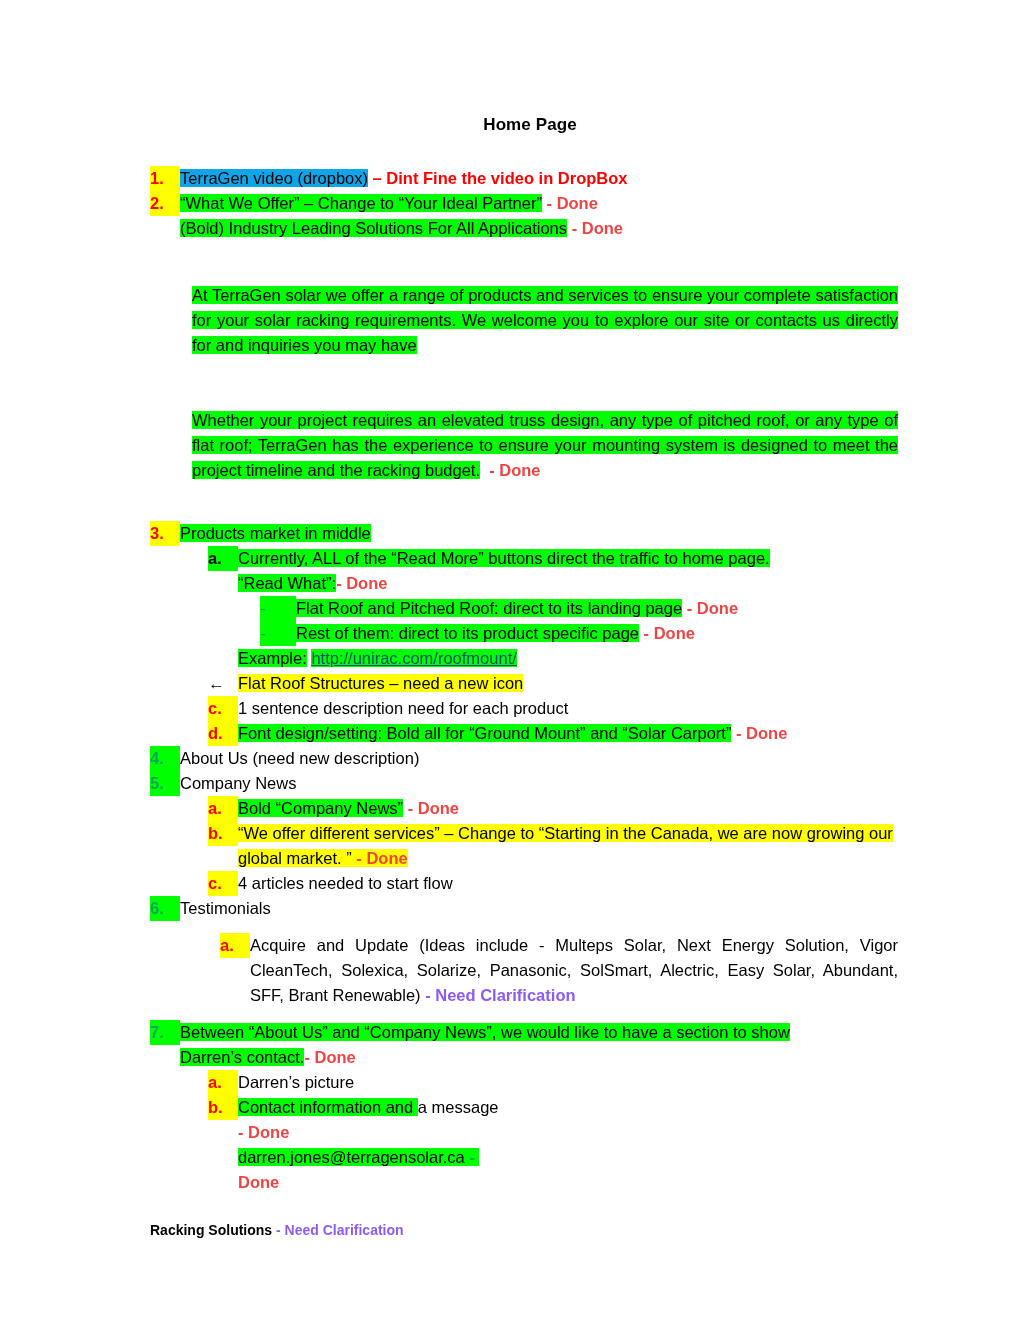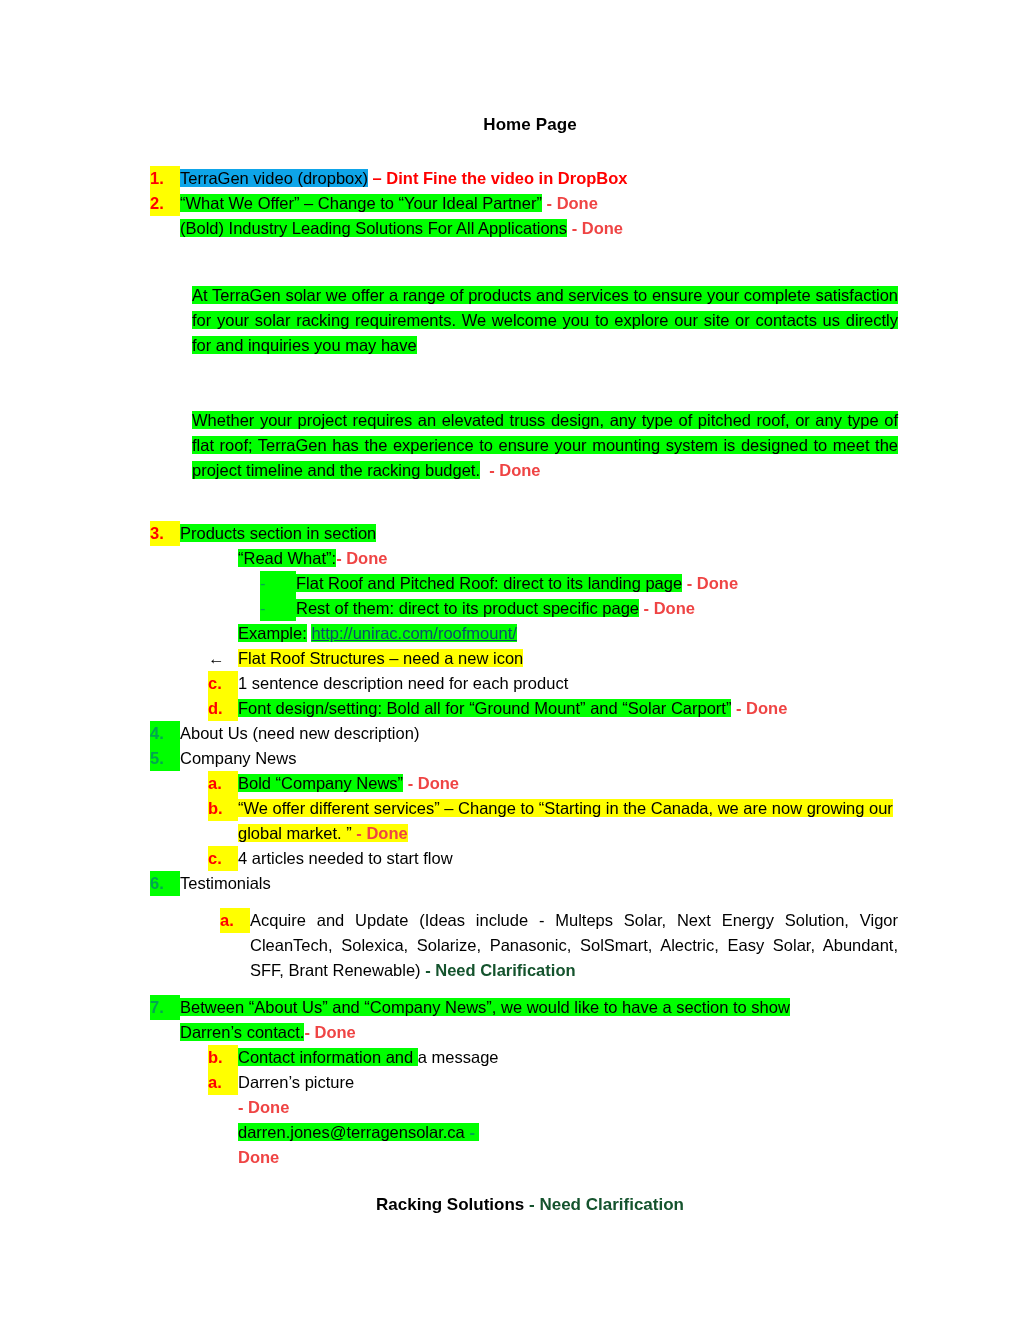--- a/index.html
+++ b/index.html
@@ -31,22 +31,21 @@
   
   .title {
     text-align: center;
     font-size: 17px;
     font-weight: bold;
     line-height: 26px;
     margin: 0 0 28px 0;
     letter-spacing: 0.1px;
   }
   .footer-title {
-    text-align: center;
-    font-size: 17px;
+    font-size: 14px;
     font-weight: bold;
     line-height: 26px;
     margin: 22px 0 0 0;
   }
 
   .line {
     font-size: 16.5px;
     line-height: 25px;
     margin: 0;
     padding: 0;
@@ -93,21 +92,21 @@
     font-weight: normal;
   }
 
   
   .hl-green  { background: #00ff00; }
   .hl-yellow { background: #ffff00; }
   .hl-red    { background: #0ea5e9; }
 
   .t-red    { color: #ff0000; font-weight: bold; }
   .t-done   { color: #ef4444; font-weight: bold; }
-  .t-purple { color: #14532d; font-weight: bold; }
+  .t-purple { color: #8b5cf6; font-weight: bold; }
   .t-green-on-green { color: #00a651; font-weight: bold; }
   .t-link   { color: #0c4a6e; text-decoration: underline; }
   .spacer-md { height: 26px; }
   .spacer-lg { height: 30px; }
 </style>
 </head>
 <body>
 
 <div class="page">
   <div class="doc">
@@ -133,23 +132,26 @@
 
     <div class="spacer-md"></div>
 
     <div class="para lvl1-cont">
       <span class="hl-green">Whether your project requires an elevated truss design, any type of pitched roof, or any type of flat roof; TerraGen has the experience to ensure your mounting system is designed to meet the project timeline and the racking budget.</span>&nbsp;&nbsp;<span class="t-done">- Done</span>
     </div>
 
     <div class="spacer-md"></div>
 
     <div class="line lvl1">
-      <span class="marker hl-yellow t-red">3.</span><span class="hl-green">Products section in section</span>
-    </div>
-
+      <span class="marker hl-yellow t-red">3.</span><span class="hl-green">Products market in middle</span>
+    </div>
+
+    <div class="line lvl2">
+      <span class="marker hl-green">a.</span><span class="hl-green">Currently, ALL of the “Read More” buttons direct the traffic to home page.</span>
+    </div>
 
     <div class="line lvl2-cont">
       <span class="hl-green">“Read What”:</span><span class="t-done">- Done</span>
     </div>
 
     <div class="line lvl3">
       <span class="marker dash hl-green t-green-on-green">-</span><span class="hl-green">Flat Roof and Pitched Roof: direct to its landing page</span> <span class="t-done">- Done</span>
     </div>
 
     <div class="line lvl3">
@@ -201,25 +203,25 @@
     </div>
 
     <div class="line lvl1">
       <span class="marker hl-green t-green-on-green">7.</span><span class="hl-green">Between “About Us” and “Company News”, we would like to have a section to show</span>
     </div>
     <div class="line lvl1-cont">
       <span class="hl-green">Darren’s contact.</span><span class="t-done">- Done</span>
     </div>
 
     <div class="line lvl2">
+      <span class="marker hl-yellow t-red">a.</span><span>Darren’s picture</span>
+    </div>
+
+    <div class="line lvl2">
       <span class="marker hl-yellow t-red">b.</span><span class="hl-green">Contact information and</span><span class="hl-green">&nbsp;</span><span>a message</span>
-    </div>
-
-    <div class="line lvl2">
-      <span class="marker hl-yellow t-red">a.</span><span>Darren’s picture</span>
     </div>
 
     <div class="line lvl2-cont">
       <span class="t-done">- Done</span>
     </div>
 
     <div class="line lvl2-cont">
       <span class="hl-green">darren.jones@terragensolar.ca</span><span class="hl-green t-green-on-green">&nbsp;</span><span class="hl-green t-green-on-green">-</span><span class="hl-green">&nbsp;</span>
     </div>
 

